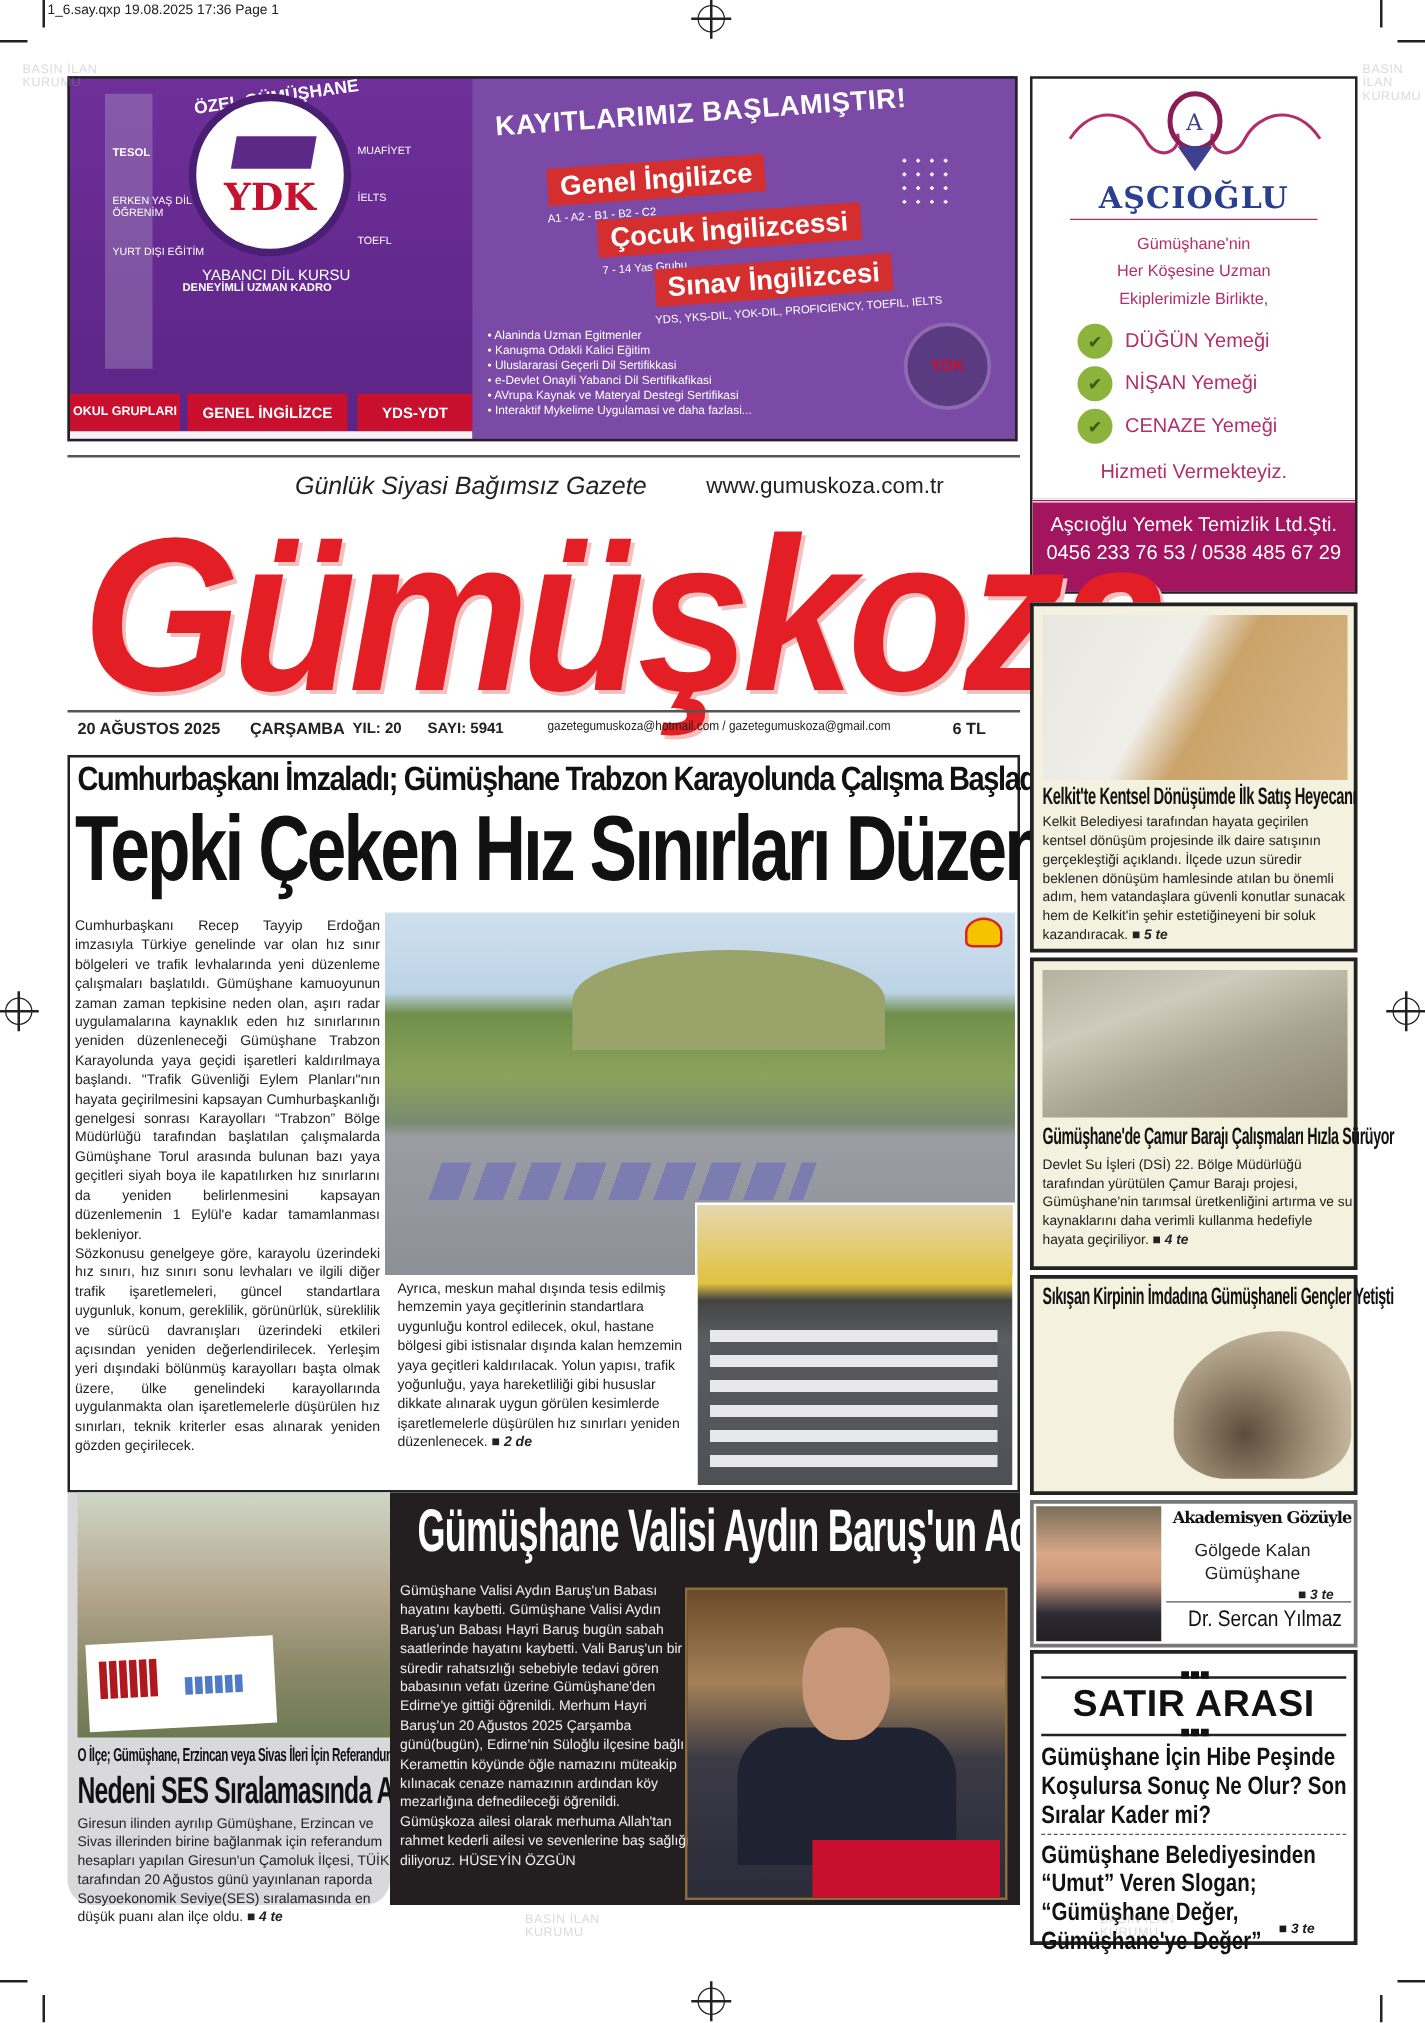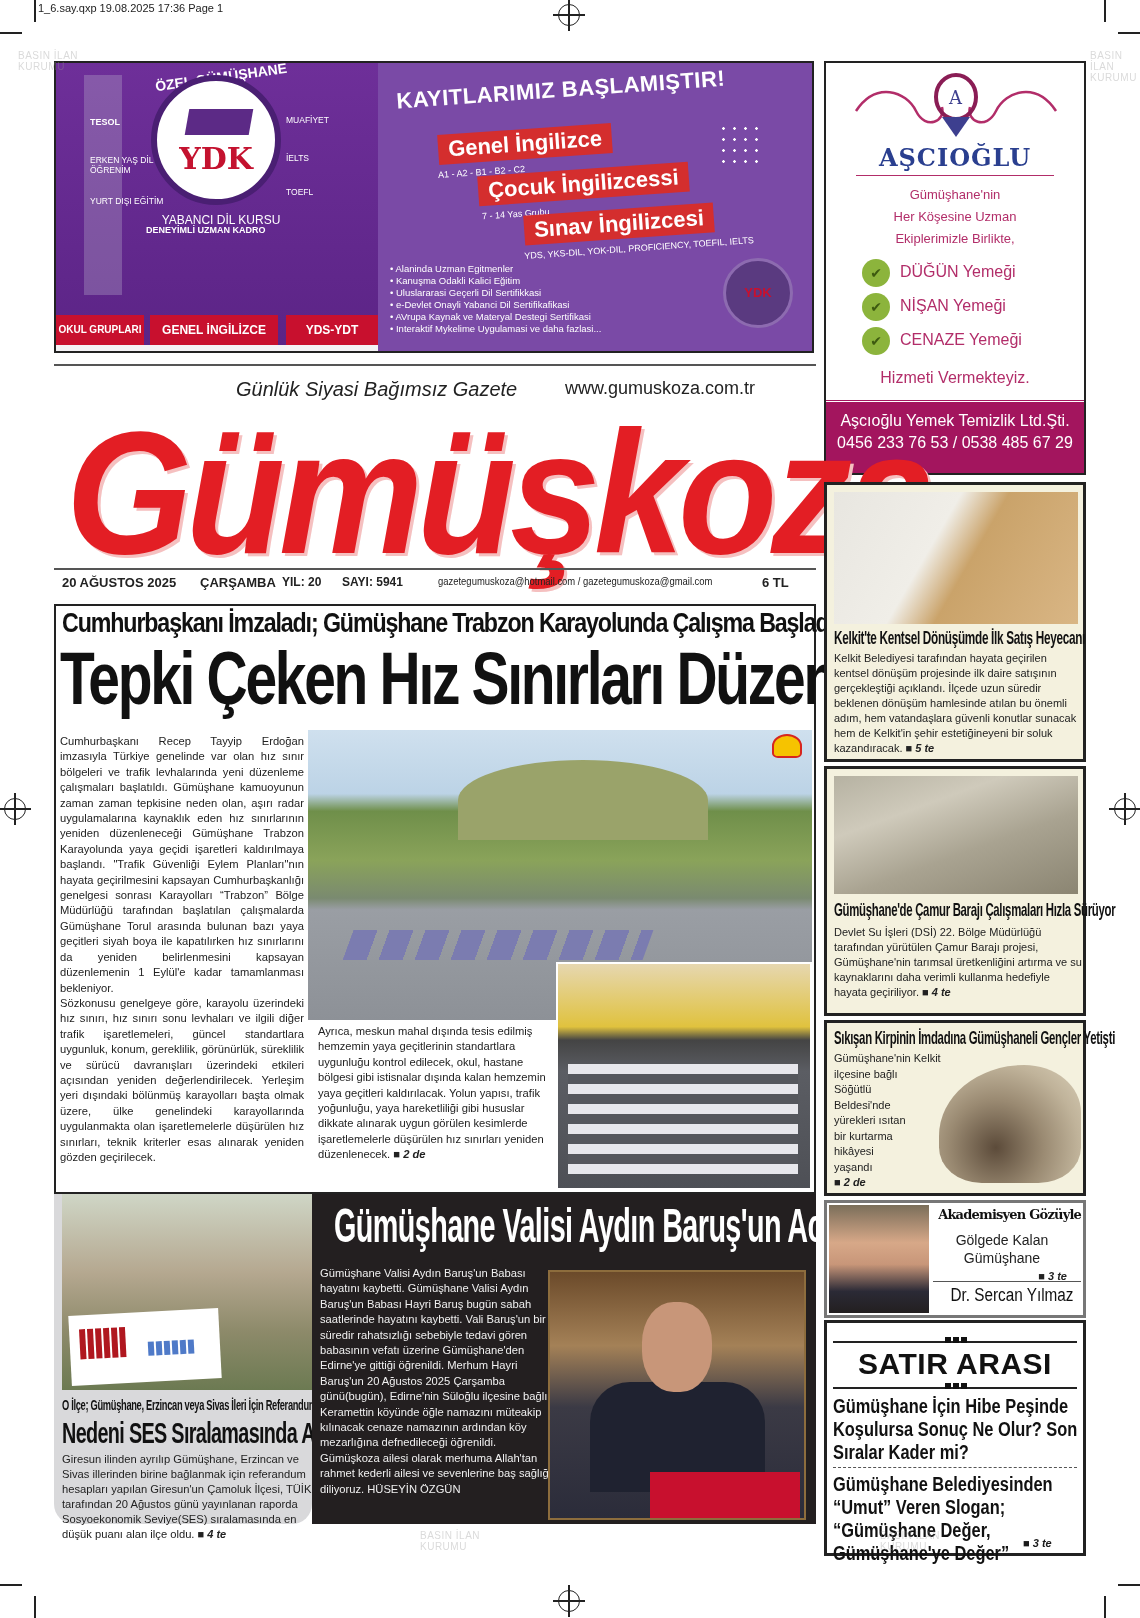--- a/index.html
+++ b/index.html
@@ -271,31 +271,20 @@
 
 <div class="abs side" style="top:766px;height:250px">
   <div class="ph ph-baraj"></div>
   <div class="hd" style="top:130px;font-size:19px;transform:scaleX(.6)">Gümüşhane'de Çamur Barajı Çalışmaları Hızla Sürüyor</div>
   <div class="bd" style="top:156px"><span>Devlet Su İşleri (DSİ) 22. Bölge Müdürlüğü tarafından yürütülen Çamur Barajı projesi, Gümüşhane'nin tarımsal üretkenliğini artırma ve su kaynaklarını daha verimli kullanma hedefiyle hayata geçiriliyor.</span><span class="ref"> ■ <span>4 te</span></span></div>
 </div>
 
 <div class="abs side" style="top:1020px;height:176px">
   <div class="abs hedgehog"></div>
   <div class="hd" style="top:4px;font-size:19px;transform:scaleX(.6)">Sıkışan Kirpinin İmdadına Gümüşhaneli Gençler Yetişti</div>
-  <div class="bd" style="top:28px;width:110px;line-height:15.5px">
-    <div>Gümüşhane'nin Kelkit</div>
-    <div>ilçesine bağlı</div>
-    <div>Söğütlü</div>
-    <div>Beldesi'nde</div>
-    <div>yürekleri ısıtan</div>
-    <div>bir kurtarma</div>
-    <div>hikâyesi</div>
-    <div>yaşandı</div>
-    <div class="ref">■ <span>2 de</span></div>
-  </div>
 </div>
 
 <div class="abs akad">
   <div class="abs akad-ph"></div>
   <div class="abs akad-lbl">Akademisyen Gözüyle</div>
   <div class="abs akad-ttl">
     <div>Gölgede Kalan Gümüşhane</div>
     <div class="ref" style="text-align:right;font-size:11px">■ <span>3 te</span></div>
   </div>
   <div class="abs" style="left:106px;top:78px;width:148px;height:1px;background:#555"></div>

